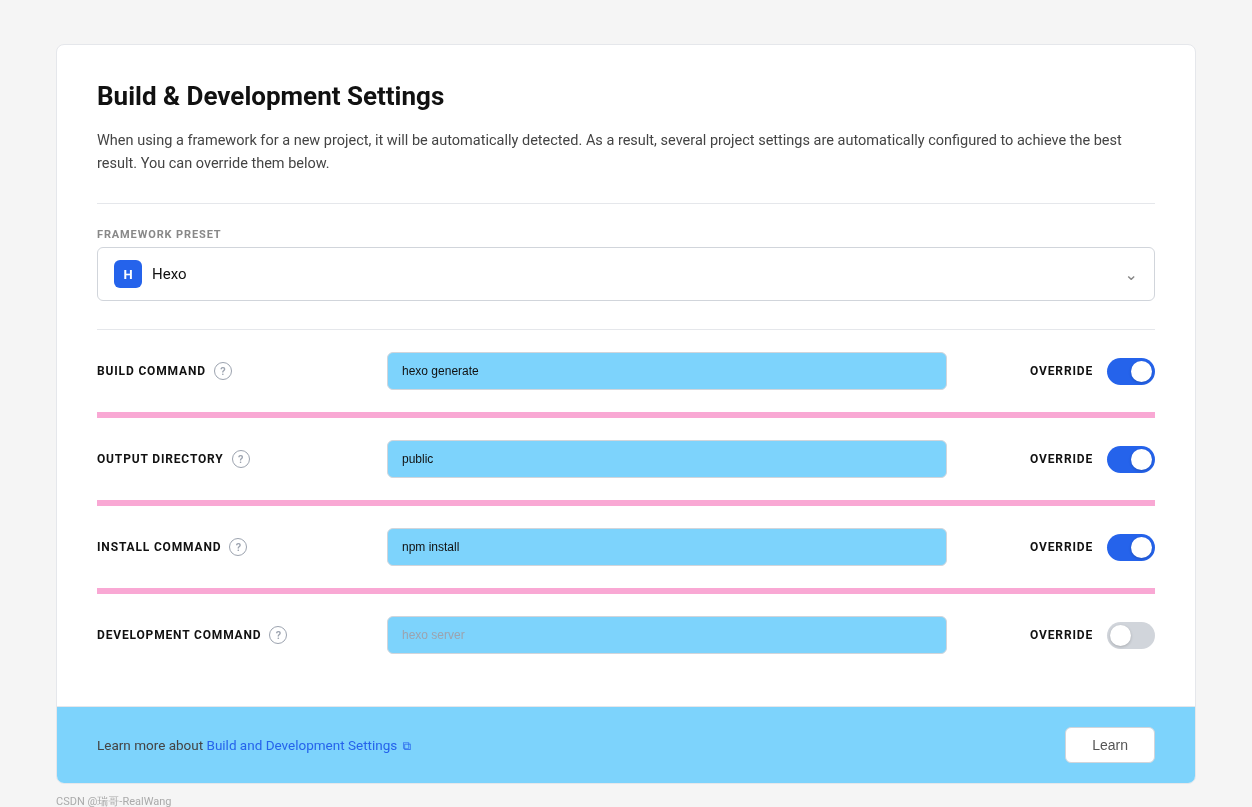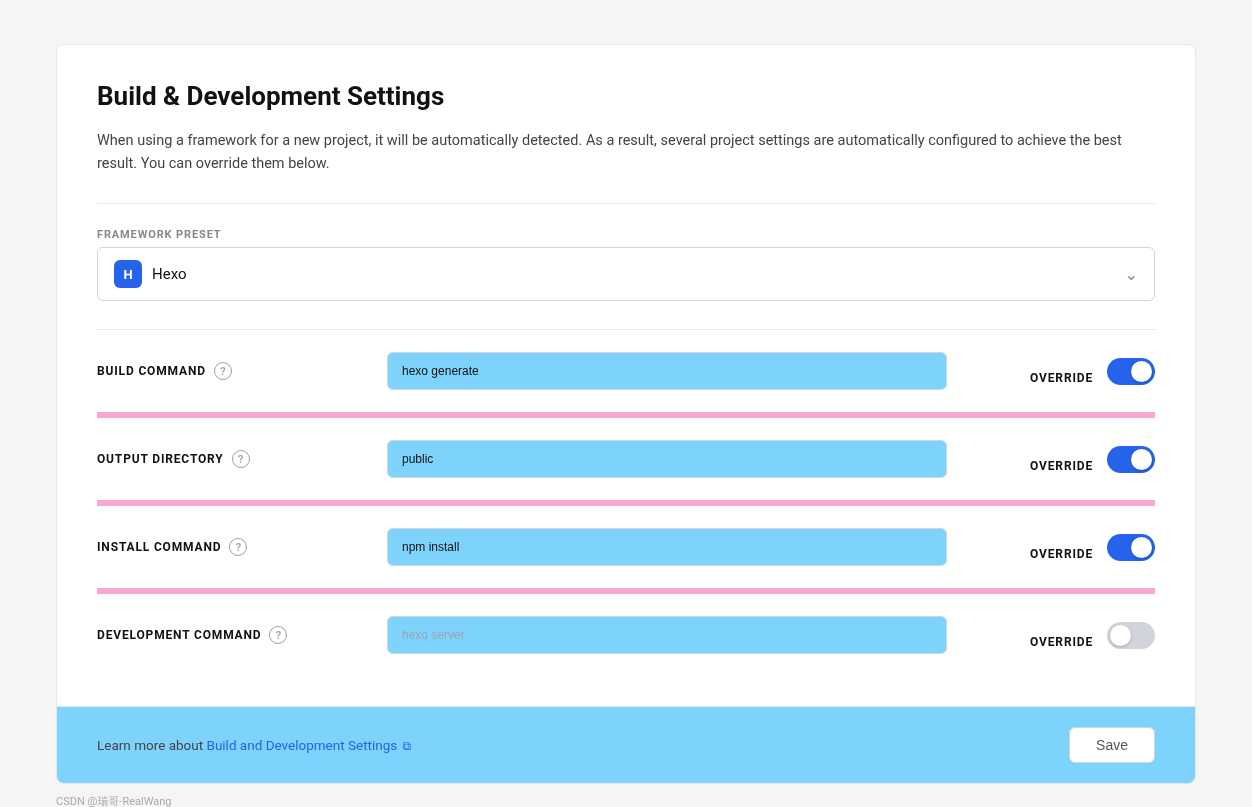--- a/index.html
+++ b/index.html
@@ -164,21 +164,21 @@
       background: #7dd3fc;
       outline: none;
     }
 
     .setting-input::placeholder {
       color: #9ca3af;
     }
 
     .override-col {
       display: flex;
-      align-items: flex-end;
+      align-items: center;
       gap: 14px;
       width: 150px;
       justify-content: flex-end;
     }
 
     .override-label {
       font-size: 12px;
       font-weight: 700;
       color: #111;
       letter-spacing: 0.07em;
@@ -385,18 +385,18 @@
       </div>
 
     </div>
 
     <div class="card-footer">
       <div class="footer-text">
         <span>Learn more about </span>
         <a class="footer-link">Build and Development Settings</a>
         <span class="external-icon">⧉</span>
       </div>
-      <button class="save-btn">Save</button>
+      <button class="save-btn">Learn</button>
     </div>
   </div>
 
   <div class="watermark" style="width:1140px; margin-top:4px;">CSDN @瑞哥-RealWang</div>
 </div>
 
 </body></html>

